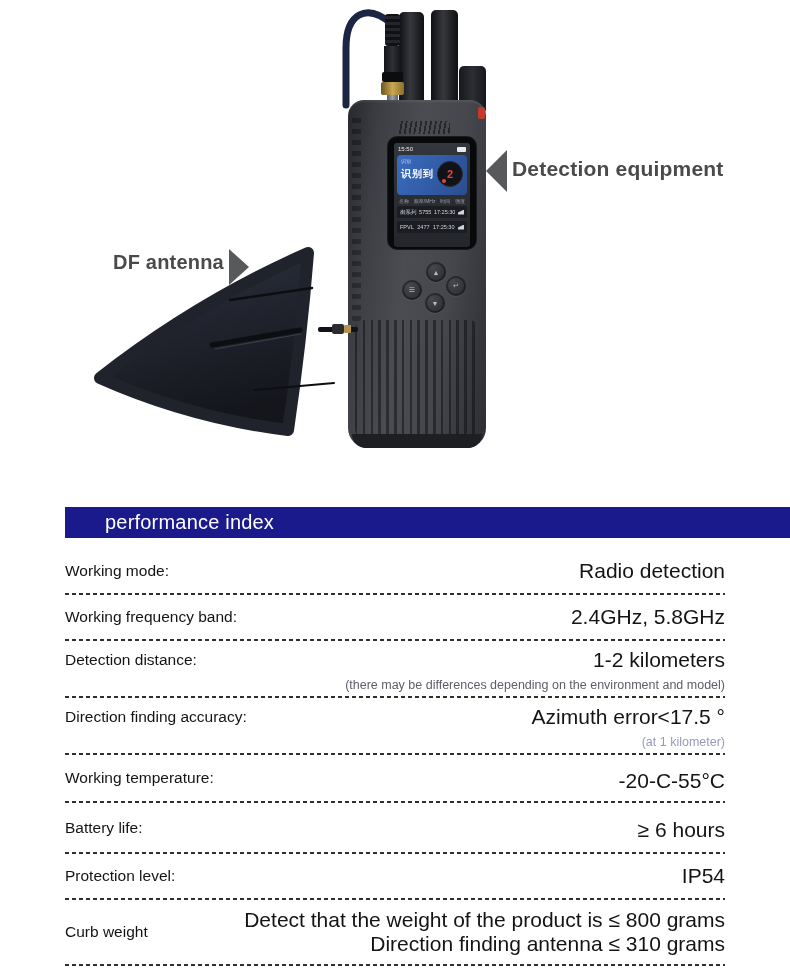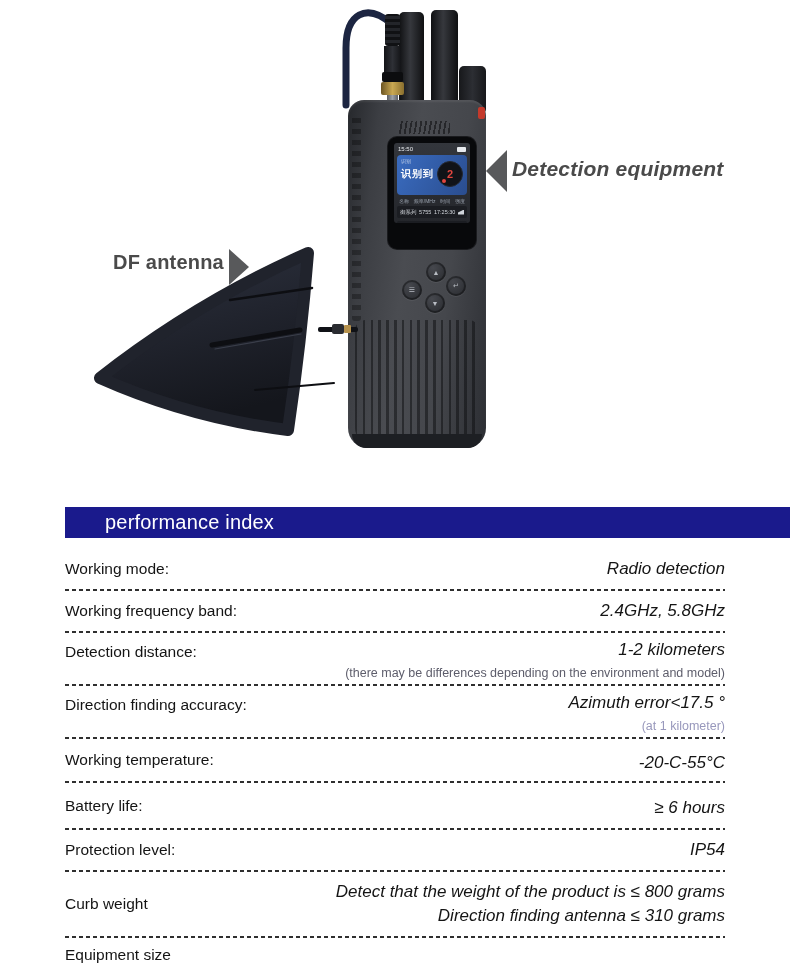--- a/index.html
+++ b/index.html
@@ -41,21 +41,21 @@
       background:linear-gradient(90deg,#131417,#2e3036,#131417);}
   .sma3{left:382px;top:72px;width:21px;height:10px;background:#0c0d0f;border-radius:2px;}
   .sma-nut{left:381px;top:82px;width:23px;height:13px;border-radius:2px;
       background:linear-gradient(90deg,#6b5422,#c9a852 50%,#8a6f2e);}
   .sma5{left:387px;top:95px;width:11px;height:12px;
       background:linear-gradient(90deg,#5c5f64,#9ca0a6,#5c5f64);}
 
   
   .screen-bezel{left:388px;top:137px;width:88px;height:112px;background:#08090b;
       border-radius:9px;box-shadow:0 0 0 1px #1a1b1e;}
-  .screen{left:394px;top:143px;width:76px;height:80px;border-radius:3px;overflow:hidden;
+  .screen{left:394px;top:143px;width:76px;height:104px;border-radius:3px;overflow:hidden;
       background:linear-gradient(#33363c,#24262b);}
   .scr-status{display:flex;justify-content:space-between;align-items:center;
       padding:3px 4px 2px;font-size:6px;line-height:6px;color:#e8ebef;}
   .battery{width:9px;height:5px;background:#e8ebef;border-radius:1px;}
   .scr-card{position:relative;margin:1px 3px;height:40px;border-radius:4px;padding:3px 4px;
       background:linear-gradient(120deg,#3a6cc0,#2a4d8f);box-sizing:border-box;}
   .scr-card-sub{font-size:5px;color:#c8d4ea;}
   .scr-card-main{font-size:10px;font-weight:bold;color:#fff;margin-top:3px;letter-spacing:1px;}
   .scr-badge{position:absolute;right:4px;top:6px;width:26px;height:26px;border-radius:50%;
       background:#111318;border:1px solid #242830;display:flex;align-items:center;
@@ -80,21 +80,21 @@
   .perf{left:65px;top:507px;width:670px;}
   .perf-header{width:748px;height:31px;background:#1a1a8c;color:#ffffff;
       font-size:20px;font-weight:500;line-height:31px;padding-left:40px;
       box-sizing:border-box;letter-spacing:.2px;}
   .spec-table{width:660px;margin-top:6px;}
   .spec-row{display:flex;justify-content:space-between;align-items:center;padding:10px 0;}
   .spec-row.r-note{align-items:flex-start;padding:7px 0 4px;}
   .spec-row.r-two{padding:8px 0;}
   .spec-label{font-size:15.5px;color:#141414;white-space:nowrap;}
   .spec-vblock{text-align:right;}
-  .spec-value{font-size:17px;color:#141414;font-style:italic;}
+  .spec-value{font-size:21px;color:#141414;}
   .r-two .spec-value{line-height:24px;}
   .spec-note{font-size:12.5px;margin-top:6px;color:#5d5d6b;}
   .spec-note.light{color:#9898bc;}
   .dash{height:2px;width:660px;
       background:repeating-linear-gradient(90deg,#2f2f2f 0 4px,transparent 4px 7px);}
 </style>
 </head>
 <body>
 
 <div class="page">
@@ -186,21 +186,21 @@
       <path d="M170,150 L249,143" stroke="#0d0e12" stroke-width="2" stroke-linecap="round"></path>
     </svg>
 
     <div class="abs" style="left:318px;top:327px;width:40px;height:5px;background:#101217;border-radius:2px;"></div>
     <div class="abs" style="left:332px;top:324px;width:12px;height:10px;background:#2a2c31;border-radius:2px;"></div>
     <div class="abs" style="left:344px;top:325px;width:7px;height:8px;background:#b5914c;border-radius:1px;"></div>
 
     <div class="abs callout" style="left:101px;top:251px;margin-left:12px;">DF antenna</div>
     <div class="abs arrow-right" style="left:229px;top:249px;"></div>
     <div class="abs arrow-left" style="left:486px;top:150px;"></div>
-    <div class="abs callout" style="left:512px;top:157px;font-size:21px;font-style:italic;">Detection equipment</div>
+    <div class="abs callout" style="left:512px;top:157px;font-size:21px;">Detection equipment</div>
   </div>
 
   <div class="abs perf">
     <div class="perf-header">performance index</div>
 
     <div class="spec-table">
 
       <div class="spec-row" style="padding-top:15px;">
         <div class="spec-label">Working mode:</div>
         <div class="spec-vblock">

